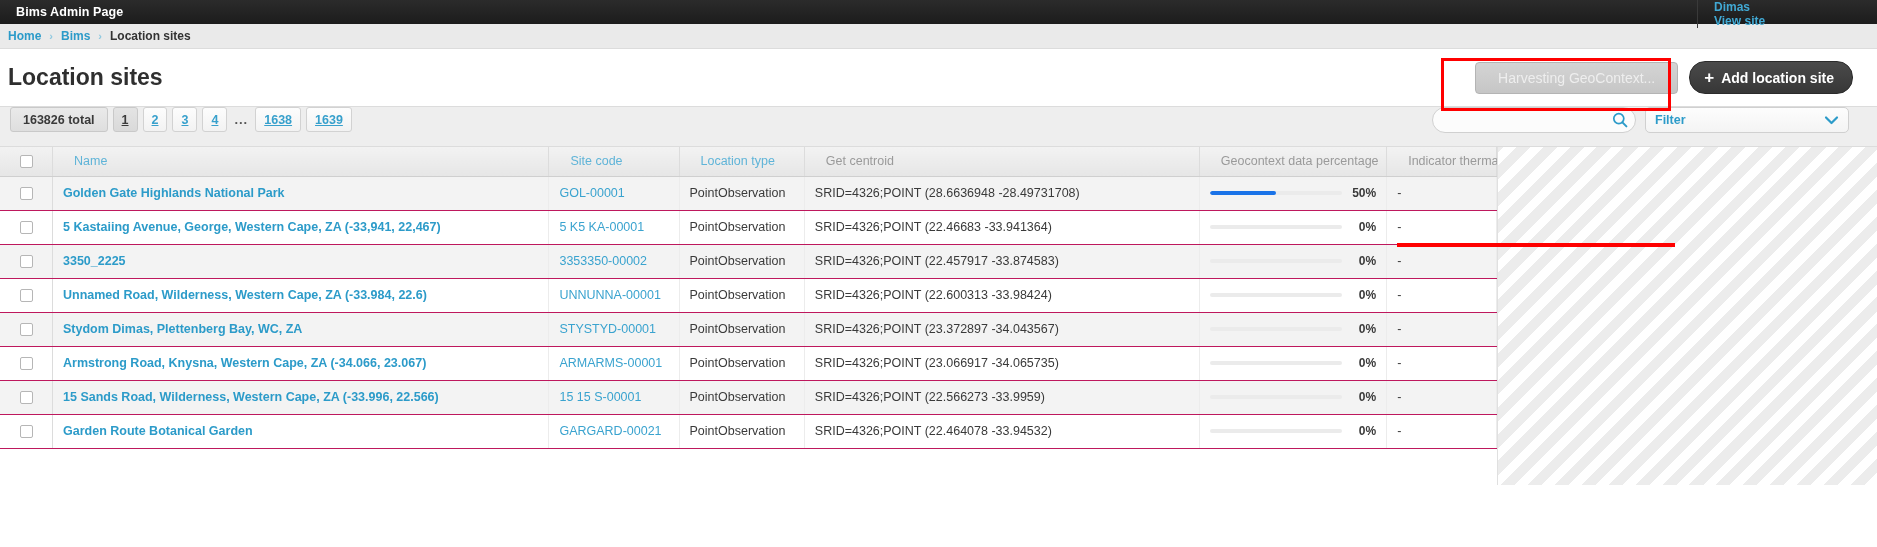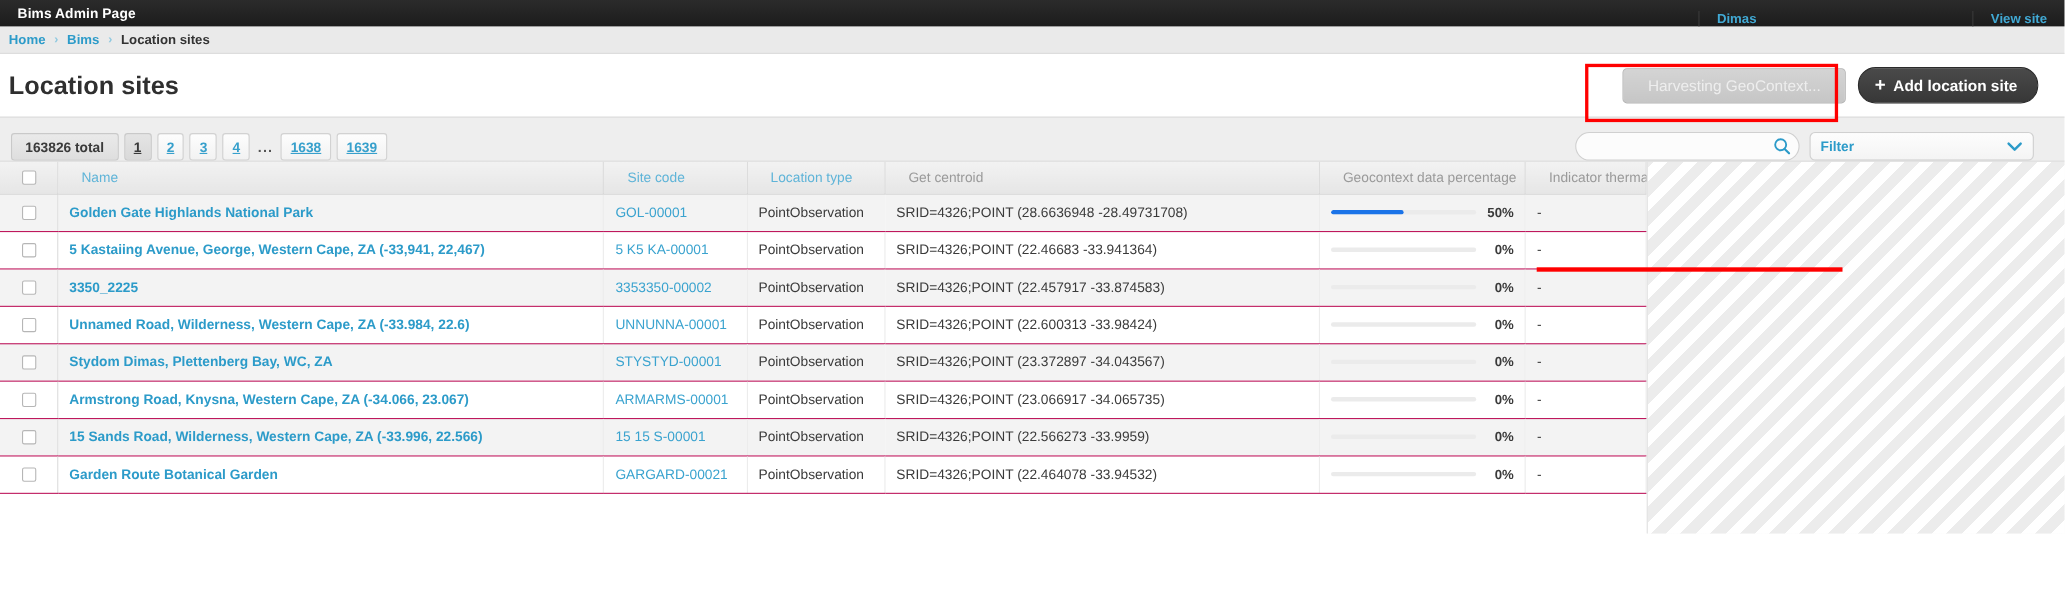--- a/index.html
+++ b/index.html
@@ -24,21 +24,22 @@
     color: #fff;
     font-size: 12.5px;
     font-weight: bold;
     padding-left: 16px;
     letter-spacing: 0.1px;
   }
   .topbar-right {
     margin-left: auto;
     display: flex;
     height: 100%;
-    align-items: flex-end;
+    align-items: flex-start;
+    flex-direction: column;
   }
   .topbar-link {
     display: flex;
     align-items: center;
     color: #41a9d4;
     font-size: 12px;
     font-weight: bold;
     text-decoration: none;
     padding: 0 16px;
     border-left: 1px solid #3a3a3a;
@@ -142,21 +143,21 @@
     height: 53px;
   }
 
   
   .toolbar {
     height: 41px;
     background: #eeeeee;
     border: 1px solid #dcdcdc;
     border-left: none; border-right: none;
     display: flex;
-    align-items: flex-end;
+    align-items: flex-start;
     padding: 0 10px;
     position: relative;
   }
   .pager { display: flex; align-items: center; gap: 5px; }
   .pg {
     background: linear-gradient(to bottom, #fdfdfd 0%, #f2f2f2 100%);
     border: 1px solid #d2d2d2;
     border-radius: 3px;
     font-size: 12.5px;
     font-weight: bold;

